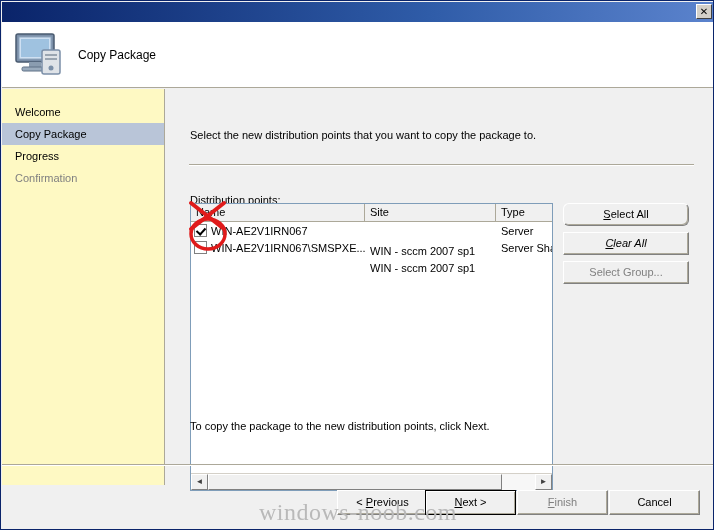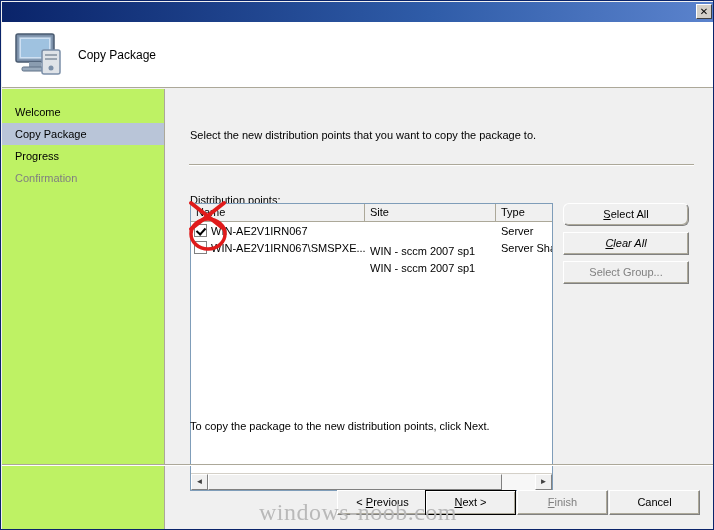--- a/index.html
+++ b/index.html
@@ -78,22 +78,22 @@
   #header-title {
     margin-left: 12px;
     font-size: 12px;
     color: #000;
   }
   
   #leftnav {
     position: absolute;
     left: 1px; top: 88px;
     width: 163px;
-    height: 441px;
-    background: #bef264;
+    height: 396px;
+    background: #fef9c3;
     border-right: 1px solid #aca899;
     box-sizing: border-box;
     padding-top: 12px;
   }
   .nav-item {
     height: 22px;
     line-height: 22px;
     padding-left: 13px;
     font-size: 11px;
     color: #000;

